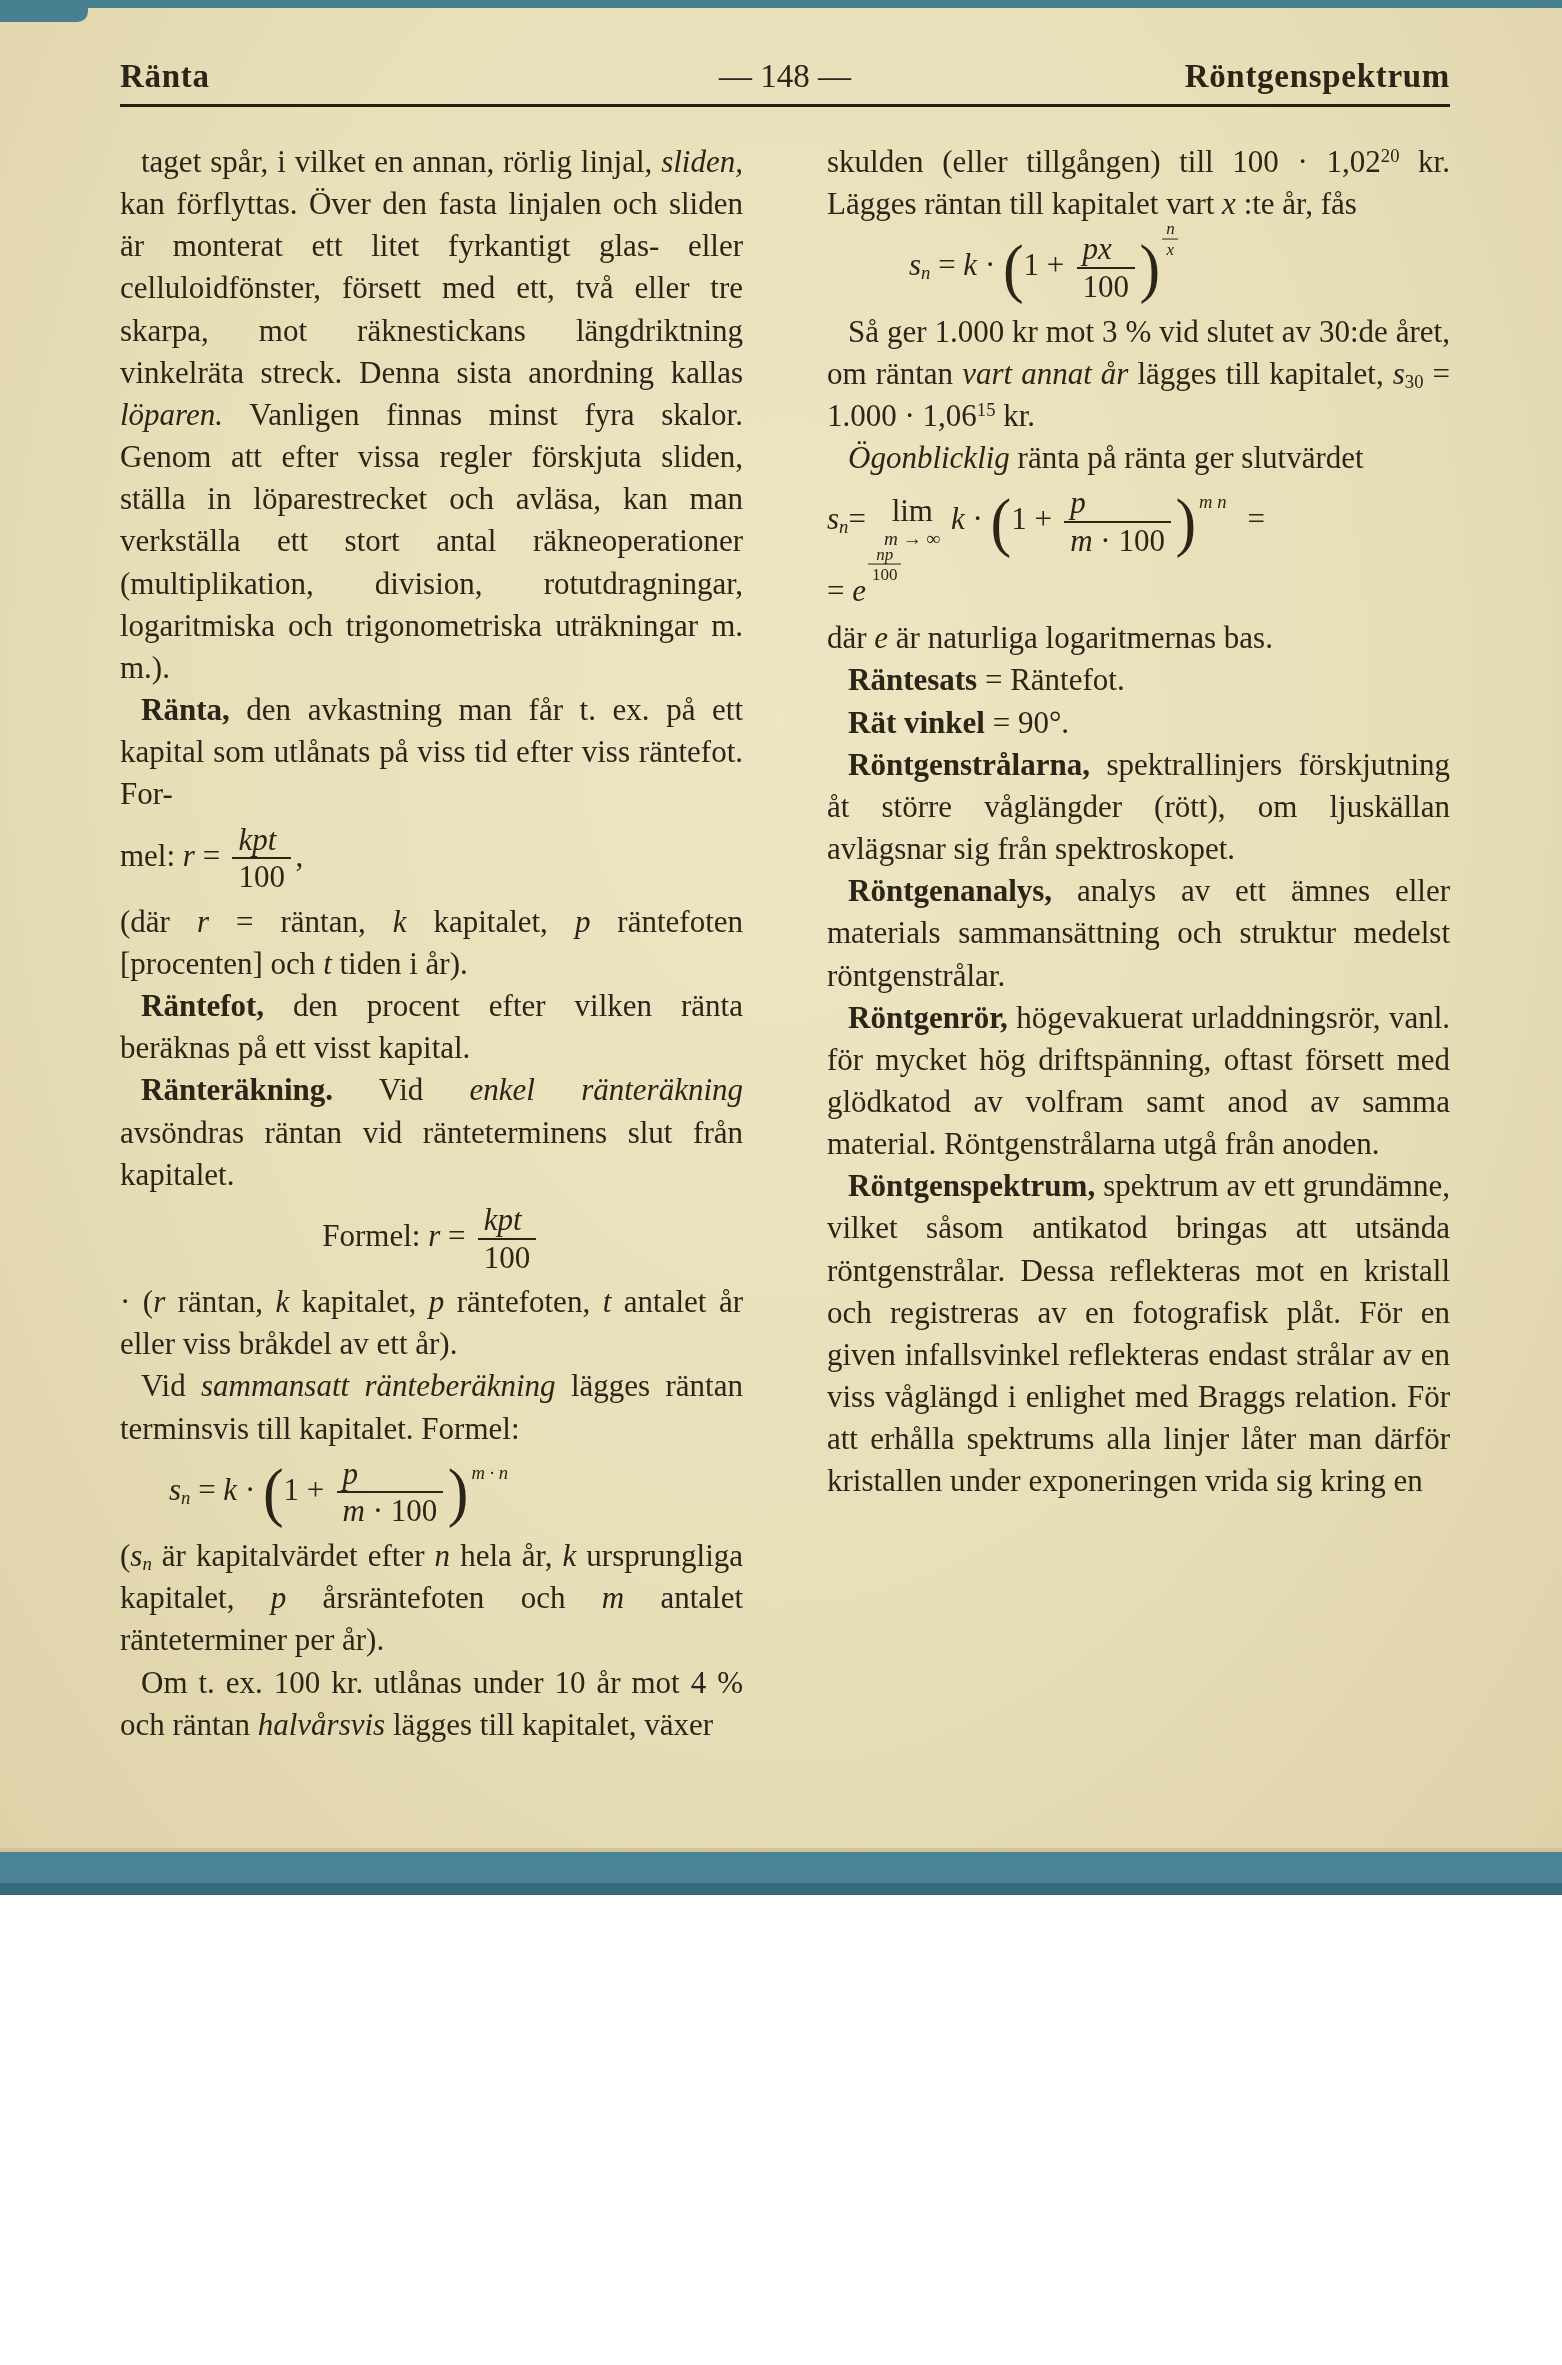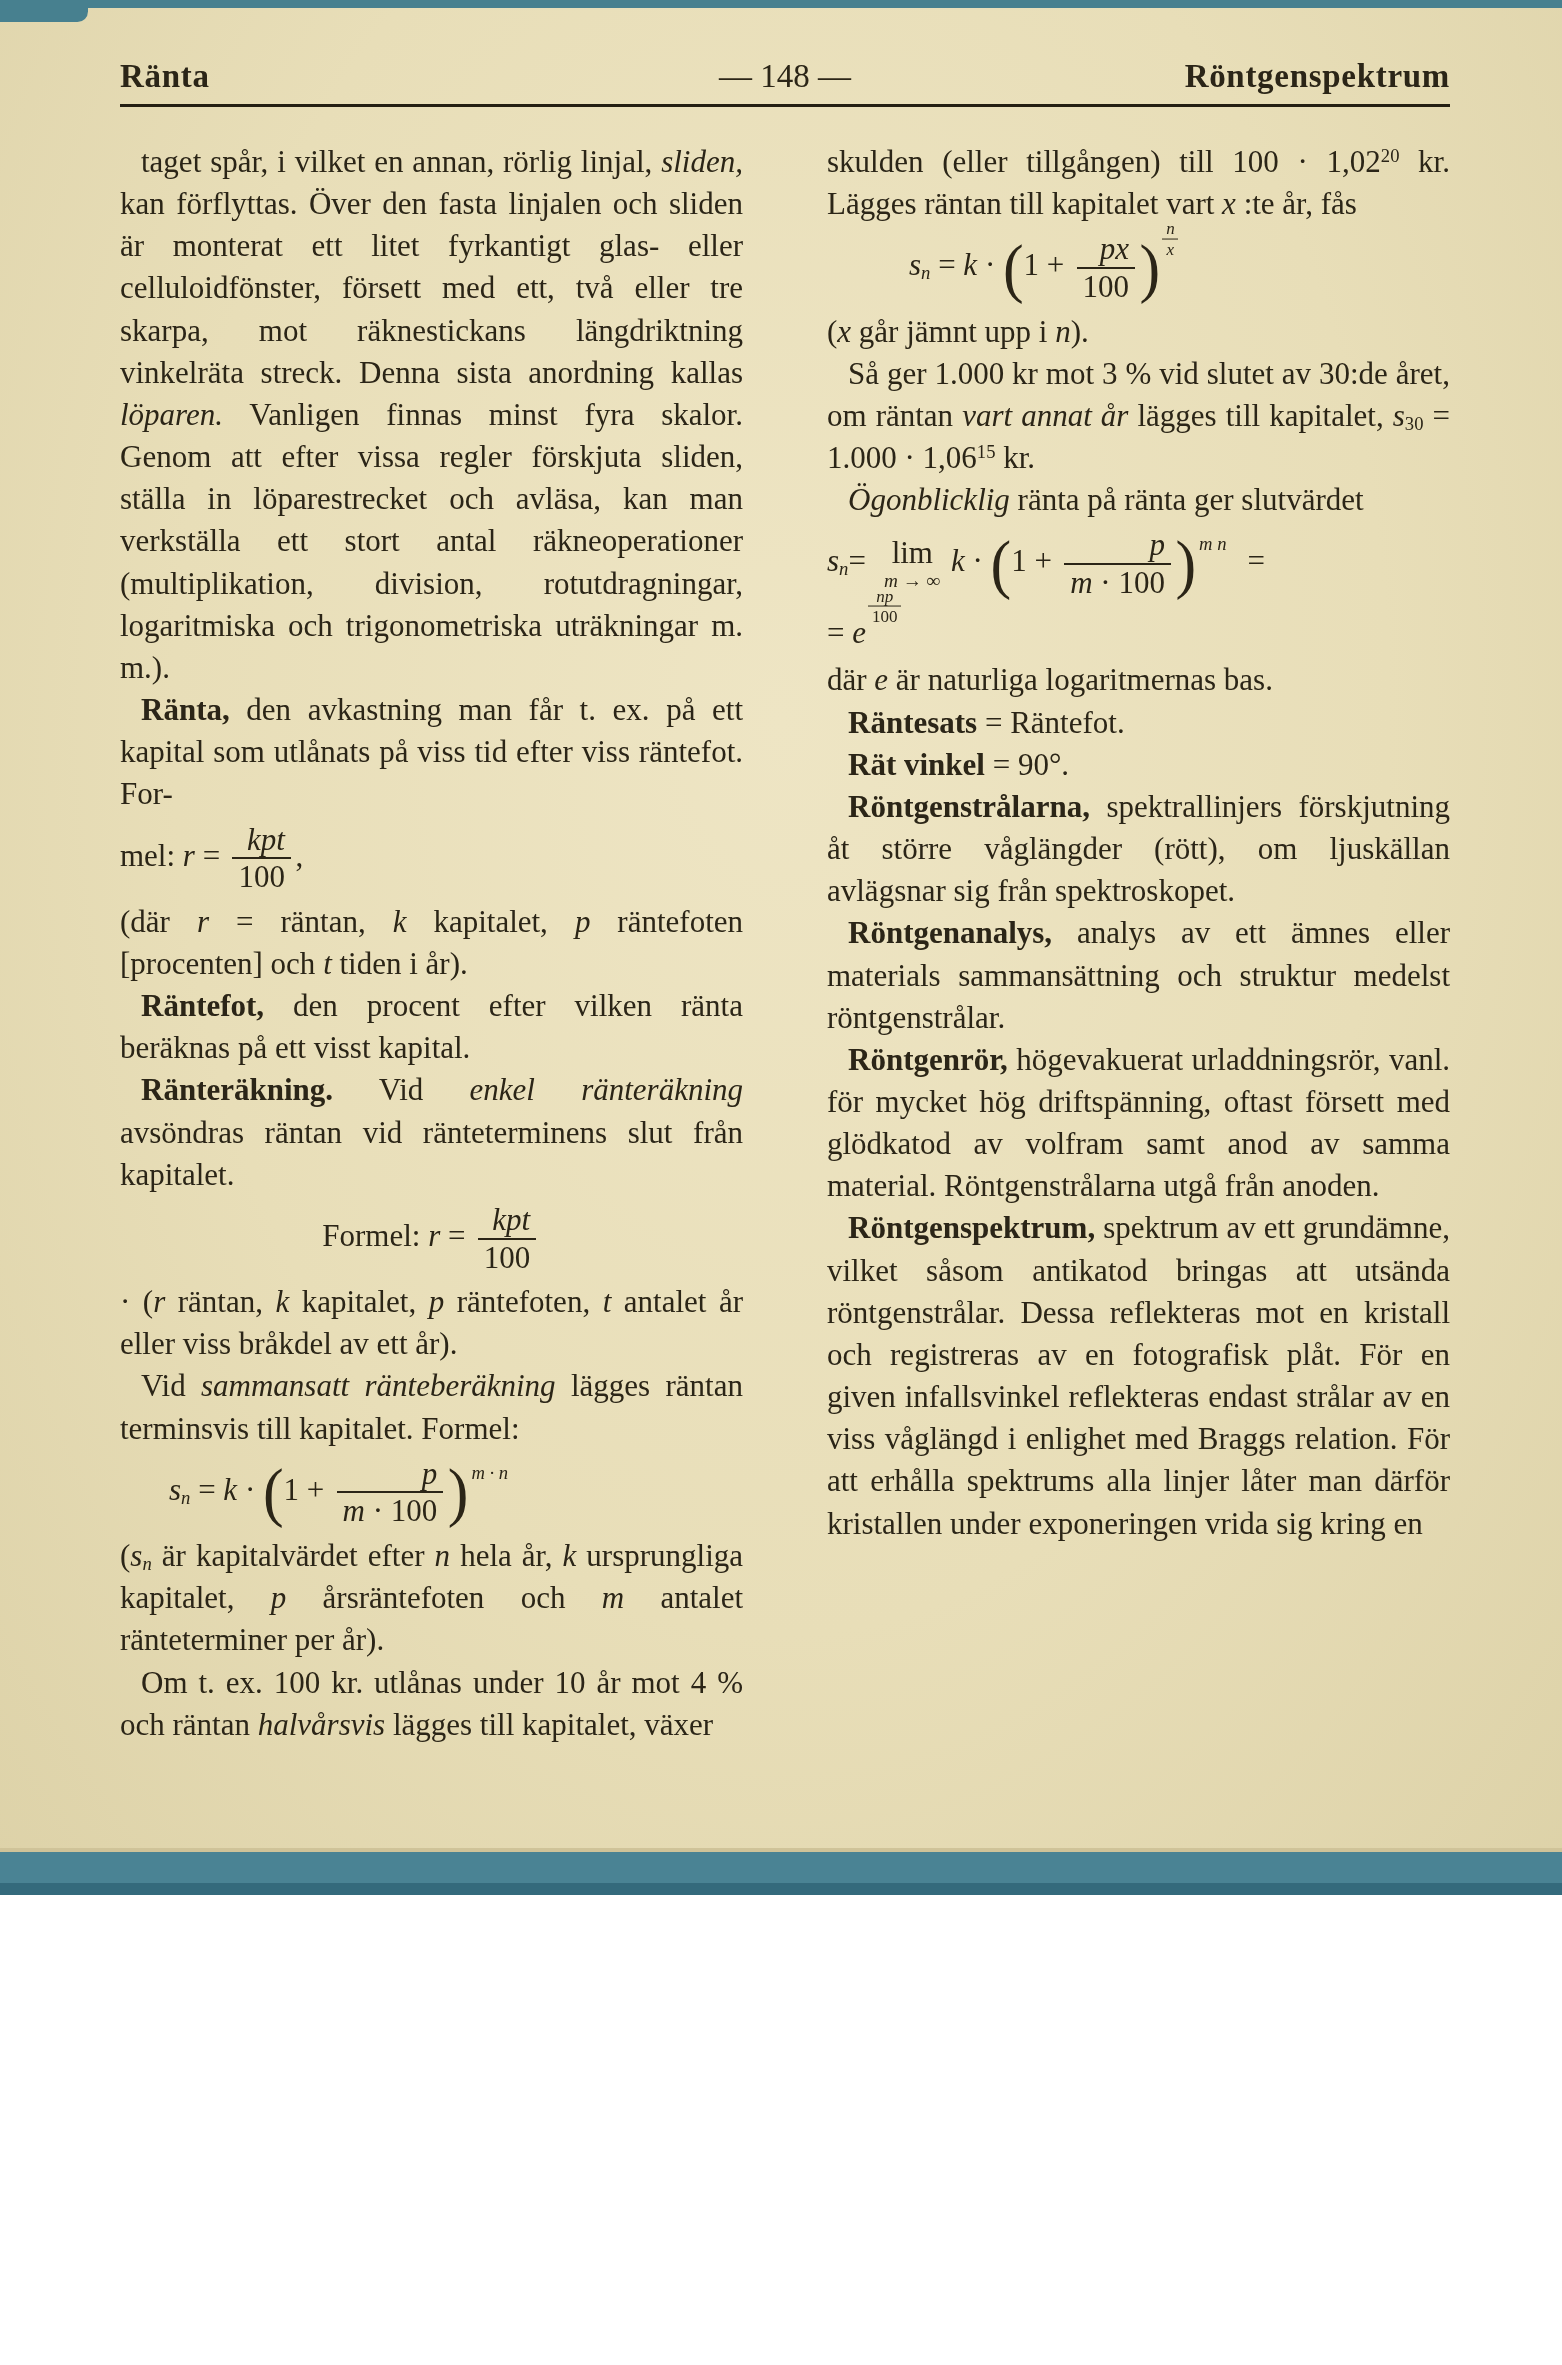--- a/index.html
+++ b/index.html
@@ -34,21 +34,21 @@
   span.b{font-weight:bold;}
   span.sup{font-size:0.6em;vertical-align:0.55em;line-height:0;}
   span.sub{font-size:0.6em;vertical-align:-0.2em;line-height:0;}
   span.isub{font-size:0.6em;vertical-align:-0.2em;line-height:0;font-style:italic;}
 
   
   .fline{margin:6px 0;text-align:left;text-indent:0;white-space:nowrap;}
   .fline.center{text-align:center;}
   .fline.ind-c{padding-left:49px;}
   .fline.ind-d{padding-left:82px;}
-  .frac{display:inline-block;vertical-align:middle;text-align:right;line-height:1.15;margin:0 4.5px;}
+  .frac{display:inline-block;vertical-align:middle;text-align:left;line-height:1.15;margin:0 4.5px;}
   .frac .num{display:block;border-bottom:2.2px solid currentColor;padding:0 6px;}
   .frac .den{display:block;padding:0 6px;}
   .bigp{display:inline-block;vertical-align:middle;font-size:2.0em;line-height:0;transform:scaleY(1.05);}
   .fexp{display:inline-block;font-size:0.6em;transform:translateY(-1.15em);margin-left:3px;font-style:italic;}
   .fexp-frac{display:inline-block;text-align:center;font-size:0.55em;line-height:1.15;transform:translateY(-1.2em);margin-left:2.2px;}
   .fexp-frac .efnum{display:block;border-bottom:1.9px solid currentColor;padding:0 3.7px;}
   .fexp-frac .efden{display:block;padding:0 3.7px;}
   .fsub{font-size:0.6em;vertical-align:-0.25em;font-style:italic;}
   .lim{display:inline-block;vertical-align:middle;text-align:center;margin:0 10.5px;line-height:1.05;}
   .lim .limtop{display:block;}
@@ -105,21 +105,20 @@
         <p class="para ind"><span>Om t. ex. 100 kr. utlånas under 10 år mot 4 % och räntan </span><span class="i">halvårsvis</span><span> lägges till kapitalet, växer</span></p>
       </div>
 
       <div class="col">
         <p class="para"><span>skulden (eller tillgången) till 100 · 1,02</span><span class="sup">20</span><span> kr. Lägges räntan till kapitalet vart </span><span class="i">x</span><span> :te år, fås</span></p>
 
         <div class="fline ind-d">
           <span class="i">s</span><span class="fsub">n</span><span> = </span><span class="i">k</span><span> · </span><span class="bigp">(</span><span>1 + </span><span class="frac"><span class="num i">px</span><span class="den">100</span></span><span class="bigp">)</span><span class="fexp-frac"><span class="efnum i">n</span><span class="efden i">x</span></span>
         </div>
 
-        <p class="para"><span>(</span><span class="i">x</span><span> går jämnt upp i </span><span class="i">n</span><span>).</span></p>
 
         <p class="para ind"><span>Så ger 1.000 kr mot 3 % vid slutet av 30:de året, om räntan </span><span class="i">vart annat år</span><span> lägges till kapitalet, </span><span class="i">s</span><span class="sub">30</span><span> = 1.000 · 1,06</span><span class="sup">15</span><span> kr.</span></p>
 
         <p class="para ind"><span class="i">Ögonblicklig</span><span> ränta på ränta ger slutvärdet</span></p>
 
         <div class="fline">
           <span class="i">s</span><span class="fsub">n</span><span>= </span><span class="lim"><span class="limtop">lim</span><span class="limbot i">m → ∞</span></span><span class="i">k</span><span> · </span><span class="bigp">(</span><span>1 + </span><span class="frac"><span class="num i">p</span><span class="den"><span class="i">m</span><span> · 100</span></span></span><span class="bigp">)</span><span class="fexp">m n</span><span class="ftail">=</span>
         </div>
 
         <div class="fline">

